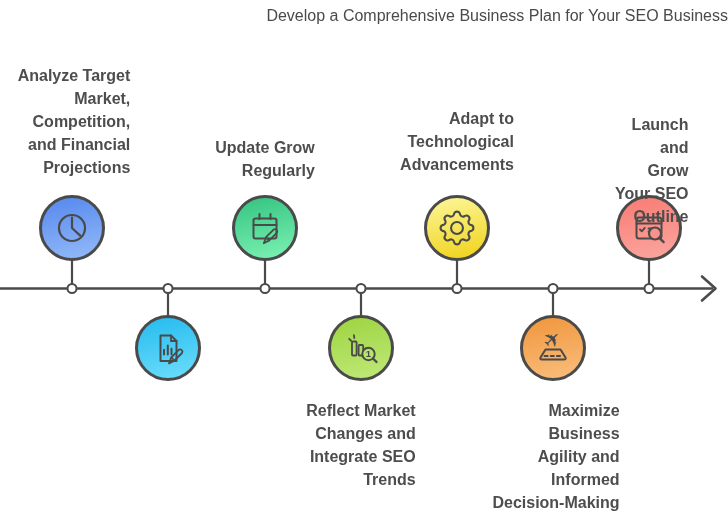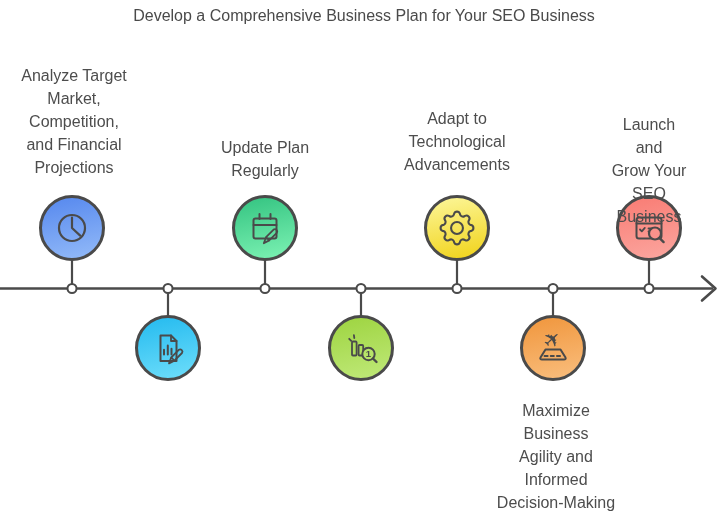--- a/index.html
+++ b/index.html
@@ -1,21 +1,21 @@
 <!DOCTYPE html>
 <html><head>
 <meta charset="utf-8">
 <style>
   html,body{margin:0;padding:0;background:#fff;}
   .canvas{position:relative;width:728px;height:518px;background:#fff;overflow:hidden;
           font-family:"Liberation Sans",sans-serif;}
-  .title{position:absolute;top:7px;left:0;width:100%;text-align:center;
+  .title{position:absolute;top:7px;left:0;width:100%;text-align:right;
          font-size:16px;font-weight:500;color:#4A4A4A;}
-  .label{position:absolute;transform:translateX(-50%);text-align:center;white-space:pre-line;
-         font-size:16px;line-height:23px;font-weight:400;color:#4D4D4D;z-index:3;}
+  .label{position:absolute;transform:translateX(-50%);text-align:right;white-space:pre-line;
+         font-size:16px;line-height:23px;font-weight:700;color:#4D4D4D;z-index:3;}
   .circle{position:absolute;width:66px;height:66px;box-sizing:border-box;
           border:3px solid #4A4A4A;border-radius:50%;transform:translateX(-50%);
           display:flex;align-items:center;justify-content:center;z-index:2;}
   .circle svg{display:block;}
   svg.tl{position:absolute;left:0;top:0;z-index:1;}
   .ic{stroke:#4A4A4A;fill:none;stroke-linecap:round;stroke-linejoin:round;}
 </style>
 </head>
 <body>
 
@@ -44,33 +44,37 @@
       <circle cx="553" cy="288.5" r="4.5"></circle>
       <circle cx="649" cy="288.5" r="4.5"></circle>
     </g>
   </svg>
 
   <div class="label" style="left:74px;top:64px;">Analyze Target
 Market,
 Competition,
 and Financial
 Projections</div>
-  <div class="label" style="left:265px;top:136px;">Update Plan
+  <div class="label" style="left:265px;top:136px;">Update Grow
 Regularly</div>
+  <div class="label" style="left:361px;top:399px;">Reflect Market
+Changes and
+Integrate SEO
+Trends</div>
   <div class="label" style="left:457px;top:107px;">Adapt to
 Technological
 Advancements</div>
   <div class="label" style="left:556px;top:399px;">Maximize
 Business
 Agility and
 Informed
 Decision-Making</div>
   <div class="label" style="left:649px;top:113px;">Launch and
 Grow Your SEO
-Business</div>
+Outline</div>
 
   <div class="circle" style="left: 72px; top: 195px; background: linear-gradient(168deg, rgb(92, 141, 239) 10%, rgb(144, 184, 248) 95%);">
     <svg class="ic" width="40" height="40" viewBox="0 0 40 40">
       <circle cx="20" cy="20" r="13" stroke-width="2.2"></circle>
       <path d="M20 20 V9.5 M20 20 L28.2 27.6" stroke-width="2.2"></path>
     </svg>
   </div>
 
   <div class="circle" style="left: 168px; top: 315px; background: linear-gradient(168deg, rgb(44, 190, 240) 10%, rgb(106, 220, 250) 95%);">
     <svg class="ic" width="40" height="40" viewBox="0 0 40 40">

